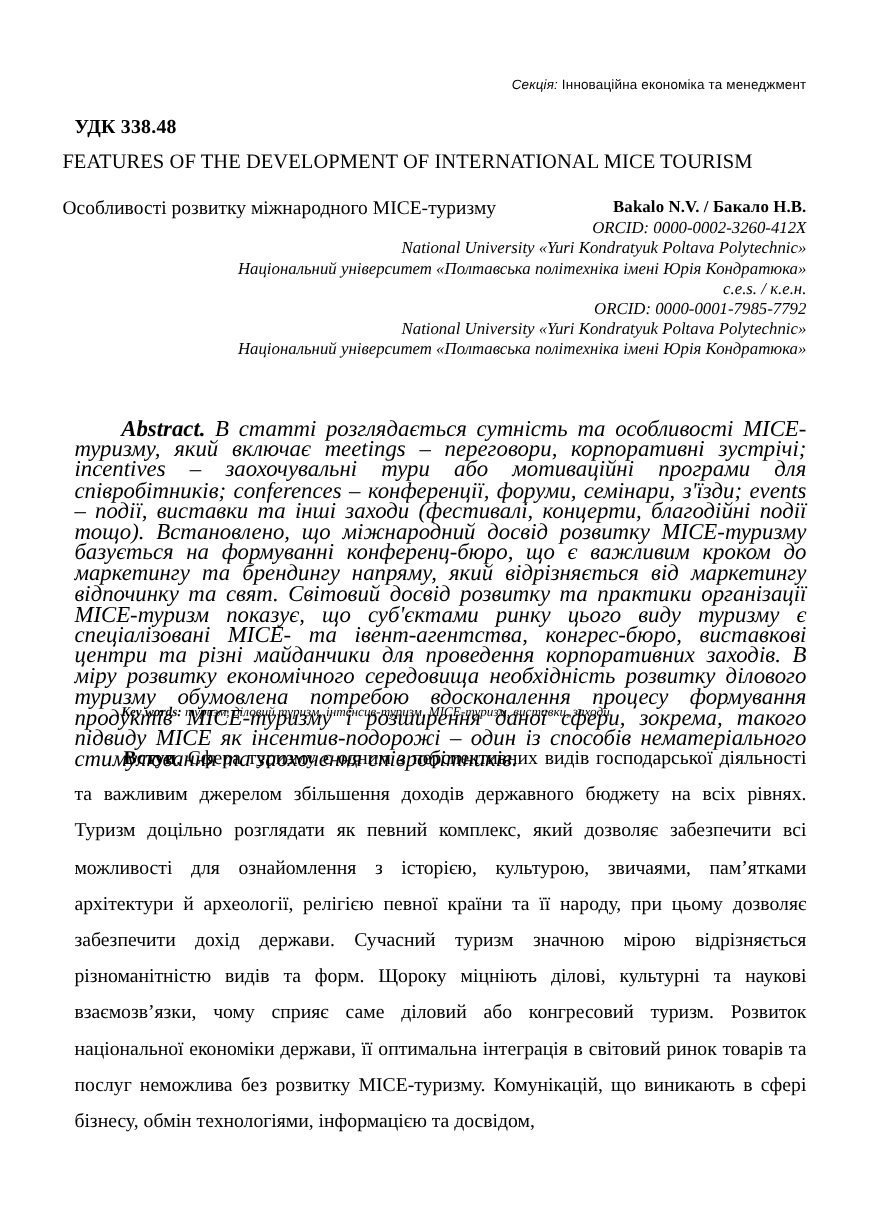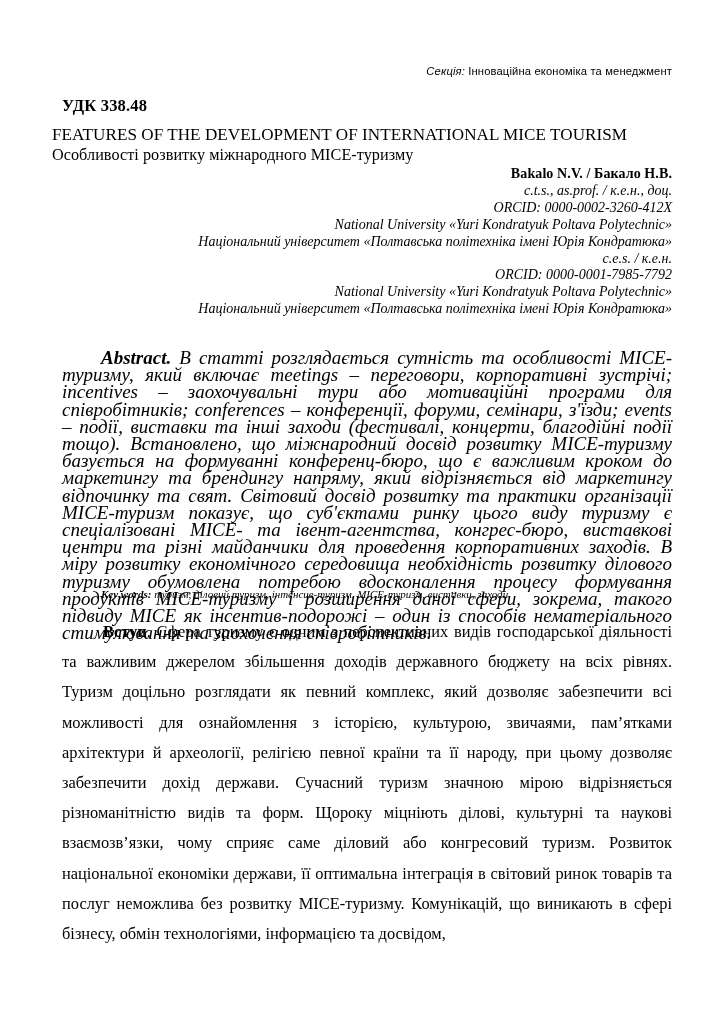--- a/index.html
+++ b/index.html
@@ -67,21 +67,21 @@
   .title-en {
     font-size: 17.1px;
     line-height: 21px;
     letter-spacing: 0.05px;
     white-space: nowrap;
   }
   .title-uk {
     font-size: 16.2px;
     line-height: 21px;
     letter-spacing: 0.05px;
-    margin-top: 0;
+    margin-top: 18px;
     white-space: nowrap;
   }
 
   
   .authors {
     position: absolute;
     left: 52px;
     top: 166px;
     width: 620px;
     text-align: right;
@@ -163,21 +163,20 @@
   <div class="udk">УДК 338.48</div>
 
   <div class="title-block">
     <div class="title-en">FEATURES OF THE DEVELOPMENT OF INTERNATIONAL MICE TOURISM</div>
     <div class="title-uk">Особливості розвитку міжнародного MICE-туризму</div>
   </div>
 
   <div class="authors">
     <div class="author-block">
       <div class="author-name">Bakalo N.V. / Бакало Н.В.</div>
-      <div class="author-degree">c.t.s., as.prof. / к.е.н., доц.</div>
       <div class="author-orcid">ORCID: 0000-0002-3260-412X</div>
       <div class="author-affil-en">National University «Yuri Kondratyuk Poltava Polytechnic»</div>
       <div class="author-affil-uk">Національний університет «Полтавська політехніка імені Юрія Кондратюка»</div>
     </div>
     <div class="author-block">
       <div class="author-degree">c.e.s. / к.е.н.</div>
       <div class="author-orcid">ORCID: 0000-0001-7985-7792</div>
       <div class="author-affil-en">National University «Yuri Kondratyuk Poltava Polytechnic»</div>
       <div class="author-affil-uk">Національний університет «Полтавська політехніка імені Юрія Кондратюка»</div>
     </div>

